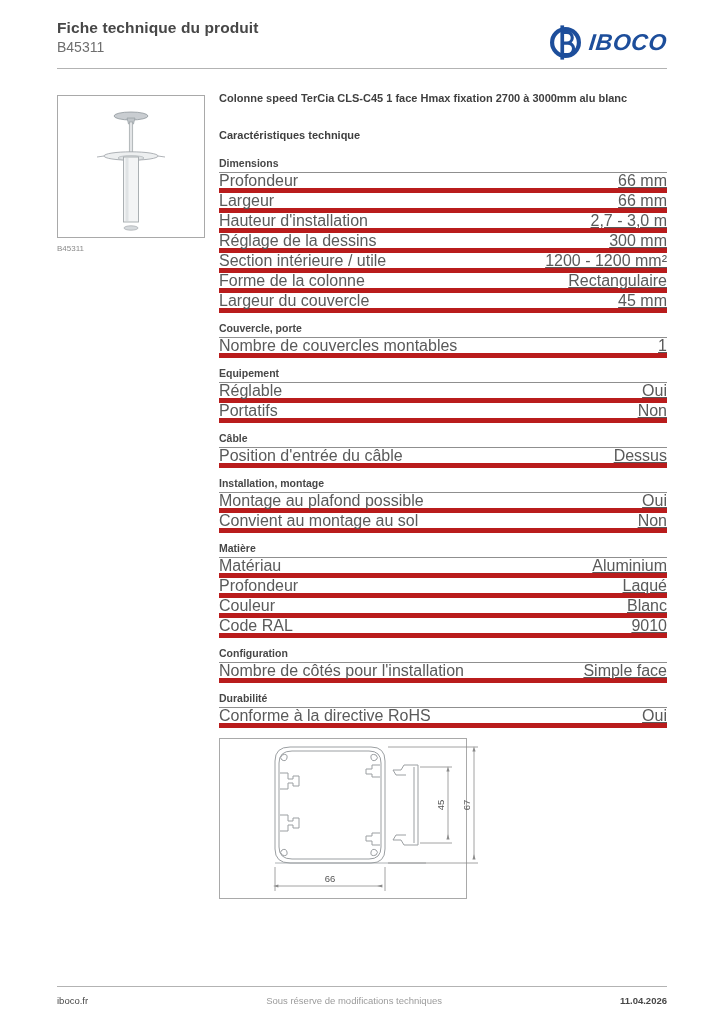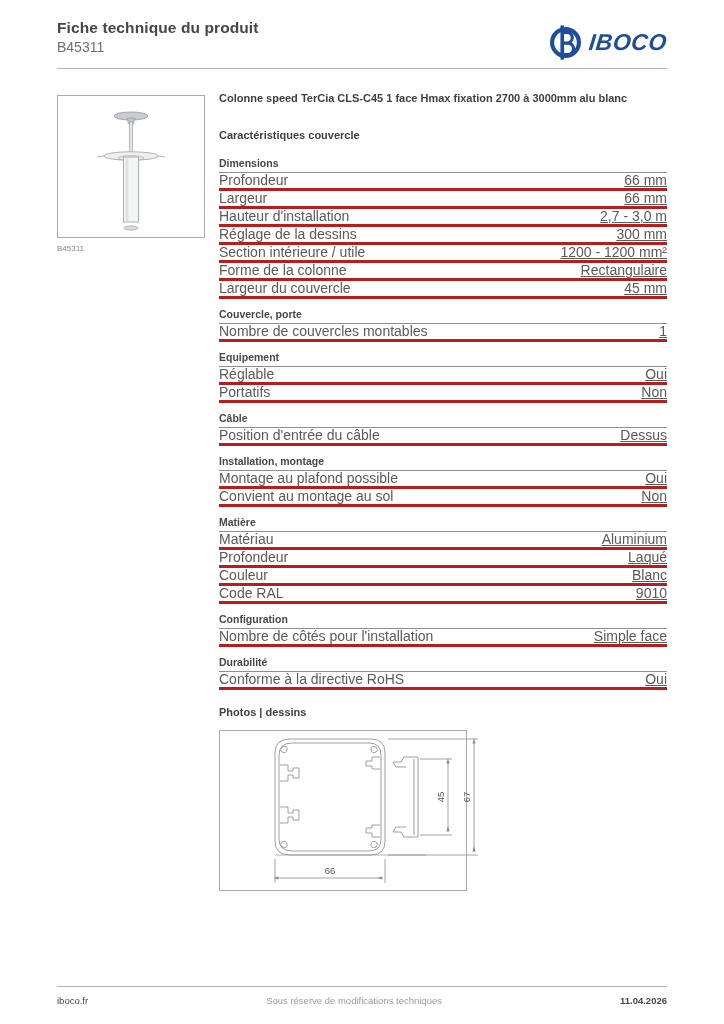--- a/index.html
+++ b/index.html
@@ -26,22 +26,22 @@
   
   .right-col { position:absolute; left:219px; top:92px; width:448px; }
   .product-title { font-size:11px; font-weight:bold; color:#3f3f3f; margin-bottom:25px; }
   .section-title { font-size:11px; font-weight:bold; color:#3f3f3f; margin-bottom:17px; }
   .group { margin-bottom:10px; }
   .group-title {
     font-size:10.5px; font-weight:bold; color:#474747; line-height:11px;
     padding-bottom:3px; border-bottom:1px solid #8f8f8f;
   }
   .spec-row {
-    display:flex; justify-content:space-between; font-size:14px; color:#5a5a5a;
-    line-height:11px; padding:2px 0; border-bottom:3px solid #b91c1c;
+    display:flex; justify-content:space-between; font-size:16px; color:#5a5a5a;
+    line-height:11px; padding:2px 0; border-bottom:5px solid #b91c1c;
   }
   .spec-value { text-align:right; white-space:nowrap;text-decoration:underline; }
   .photos-title { font-size:11px; font-weight:bold; color:#3f3f3f; margin-top:16px; margin-bottom:12px; }
   .drawing-box { width:248px; height:161px; border:1px solid #a9a9a9; background:#fff;padding-left:48px; }
   
   .footer-divider { position:absolute; left:57px; right:57px; top:986px; height:1px; background:#b3b3b3; }
   .footer-row {
     position:absolute; left:57px; right:57px; top:995px;
     display:flex; justify-content:space-between; align-items:center; font-size:9.5px;
   }
@@ -90,21 +90,21 @@
         <rect x="67.5" y="62" width="3" height="63" fill="#e0e3e5" stroke="none"></rect>
 
         <ellipse cx="73" cy="132" rx="7" ry="2.2" fill="#d6dadd" stroke="#a3a8ac" stroke-width="0.7"></ellipse>
       </svg>
     </div>
     <div class="product-image-caption">B45311</div>
   </div>
 
   <div class="right-col">
     <div class="product-title">Colonne speed TerCia CLS-C45 1 face Hmax fixation 2700 à 3000mm alu blanc</div>
-    <div class="section-title">Caractéristiques couvercle</div>
+    <div class="section-title">Caractéristiques technique</div>
 
     <div>
   <div class="group">
     <div class="group-title">Dimensions</div>
     <div>
   <div class="spec-row">
     <span class="spec-label">Profondeur</span>
     <span class="spec-value">66 mm</span>
   </div>
 
@@ -229,21 +229,20 @@
     <div class="group-title">Durabilité</div>
     <div>
   <div class="spec-row">
     <span class="spec-label">Conforme à la directive RoHS</span>
     <span class="spec-value">Oui</span>
   </div>
 </div>
   </div>
 </div>
 
-    <div class="photos-title">Photos | dessins</div>
 
     <div class="drawing-box">
       <svg width="222" height="159" viewBox="0 0 222 159">
         <defs>
           <marker id="arr" markerWidth="8" markerHeight="8" refX="6" refY="3" orient="auto">
             <path d="M0,3 L6.5,1 L6.5,5 Z" fill="#8a8a8a"></path>
           </marker>
         </defs>
         <g stroke="#9b9fa2" fill="none" stroke-width="1">
 

